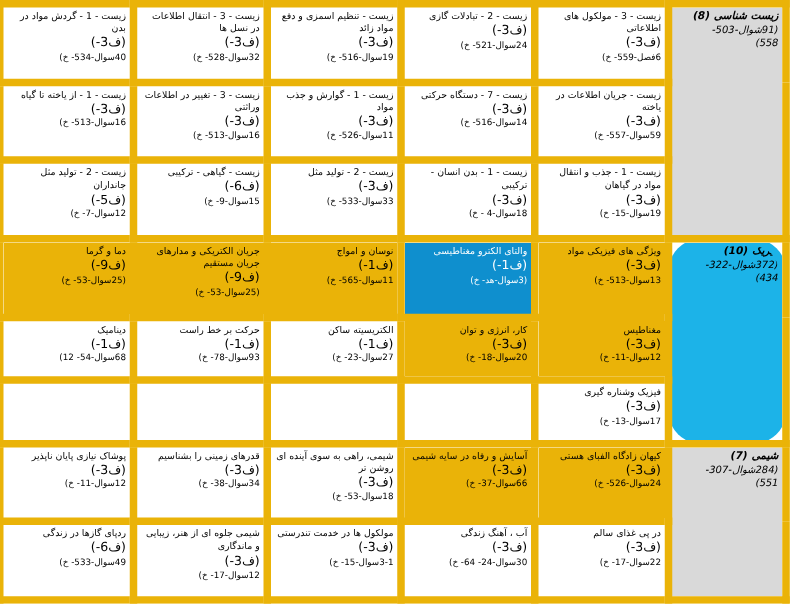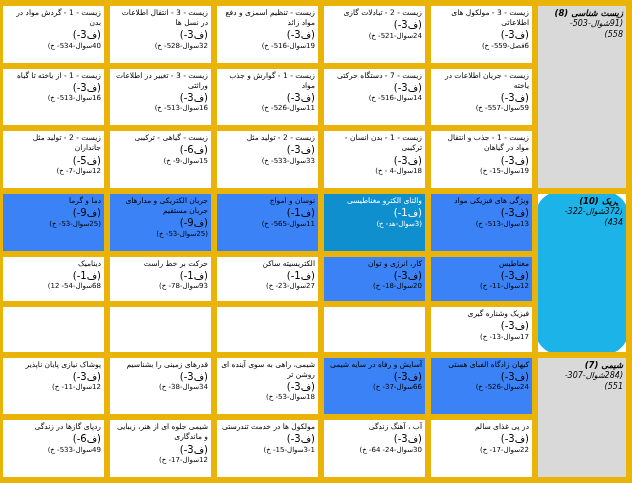--- a/index.html
+++ b/index.html
@@ -33,21 +33,21 @@
     text-align:right;
     vertical-align:middle;
     font-size:8.5px;
     font-weight:bold;
     line-height:1.5;
     padding:3px 2px;
     font-style:italic;
   }
   td.subject.cyan{background:#1cb3e8;color:#000;border-radius:26px;}
   td.cell{background:#ffffff;}
-  td.cell.cyan{background:#3b82f6;margin-left:24px;}
+  td.cell.cyan{background:#eab308;margin-left:24px;}
   td.cell.cyan-dark{background:#0f8fce;color:#ffffff;margin-left:42px;}
   td.cell.empty{background:#ffffff;}
   .l1{display:block;text-align:right;}
   .l2{display:block;text-align:right;}
   .l3{display:block;text-align:right;}
   .title{font-size:7.5px;}
   .meta{font-size:10px;}
   .num{font-size:7px;}
   td.cell.cyan-dark .title,
   td.cell.cyan-dark .meta,

